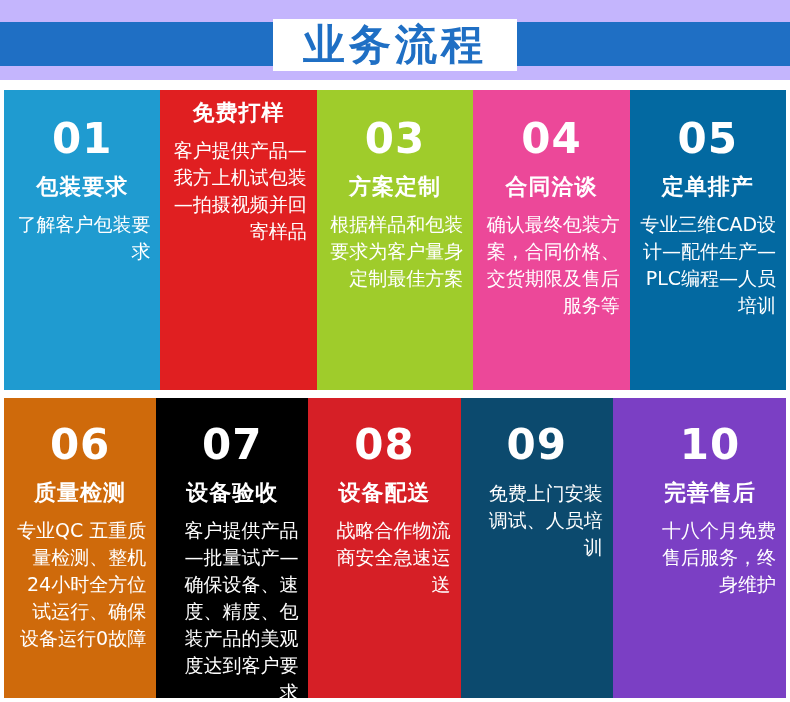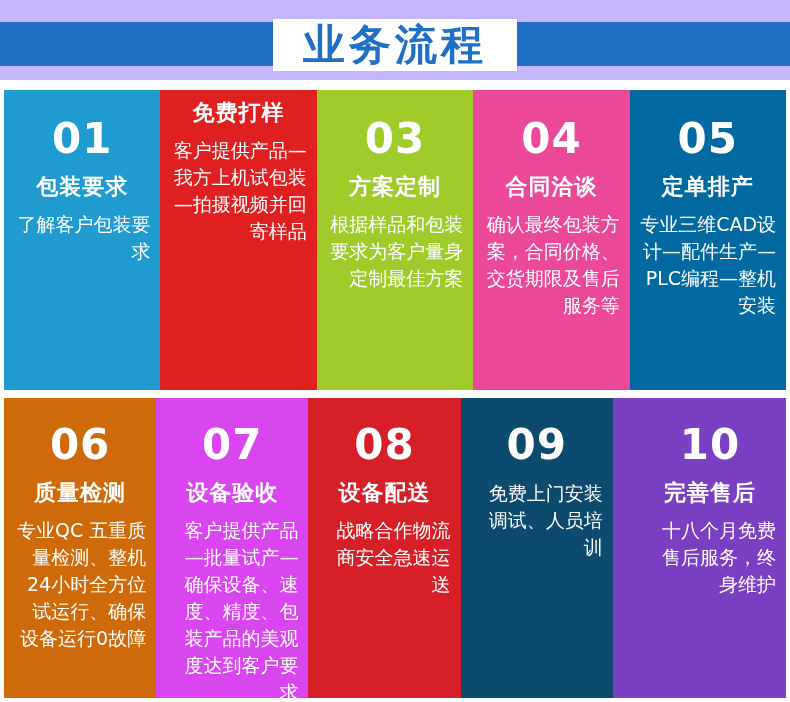--- a/index.html
+++ b/index.html
@@ -142,34 +142,34 @@
 
       <div class="card" style="background: #ec4899;">
         <div class="card-num">04</div>
         <div class="card-title">合同洽谈</div>
         <div class="card-desc">确认最终包装方案，合同价格、交货期限及售后服务等</div>
       </div>
 
       <div class="card" style="background: #0369a1;">
         <div class="card-num">05</div>
         <div class="card-title">定单排产</div>
-        <div class="card-desc">专业三维CAD设计—配件生产—PLC编程—整机安装</div>
+        <div class="card-desc">专业三维CAD设计—配件生产—PLC编程—人员培训</div>
       </div>
 
     </div>
 
     <div class="row row-2">
 
       <div class="card" style="background: rgb(207, 106, 11);">
         <div class="card-num">06</div>
         <div class="card-title">质量检测</div>
         <div class="card-desc">专业QC 五重质量检测、整机24小时全方位试运行、确保设备运行0故障</div>
       </div>
 
-      <div class="card" style="background: #d946ef;">
+      <div class="card" style="background: #000000;">
         <div class="card-num">07</div>
         <div class="card-title">设备验收</div>
         <div class="card-desc">客户提供产品—批量试产—确保设备、速度、精度、包装产品的美观度达到客户要求</div>
       </div>
 
       <div class="card" style="background: rgb(214, 31, 38);">
         <div class="card-num">08</div>
         <div class="card-title">设备配送</div>
         <div class="card-desc">战略合作物流商安全急速运送</div>
       </div>

